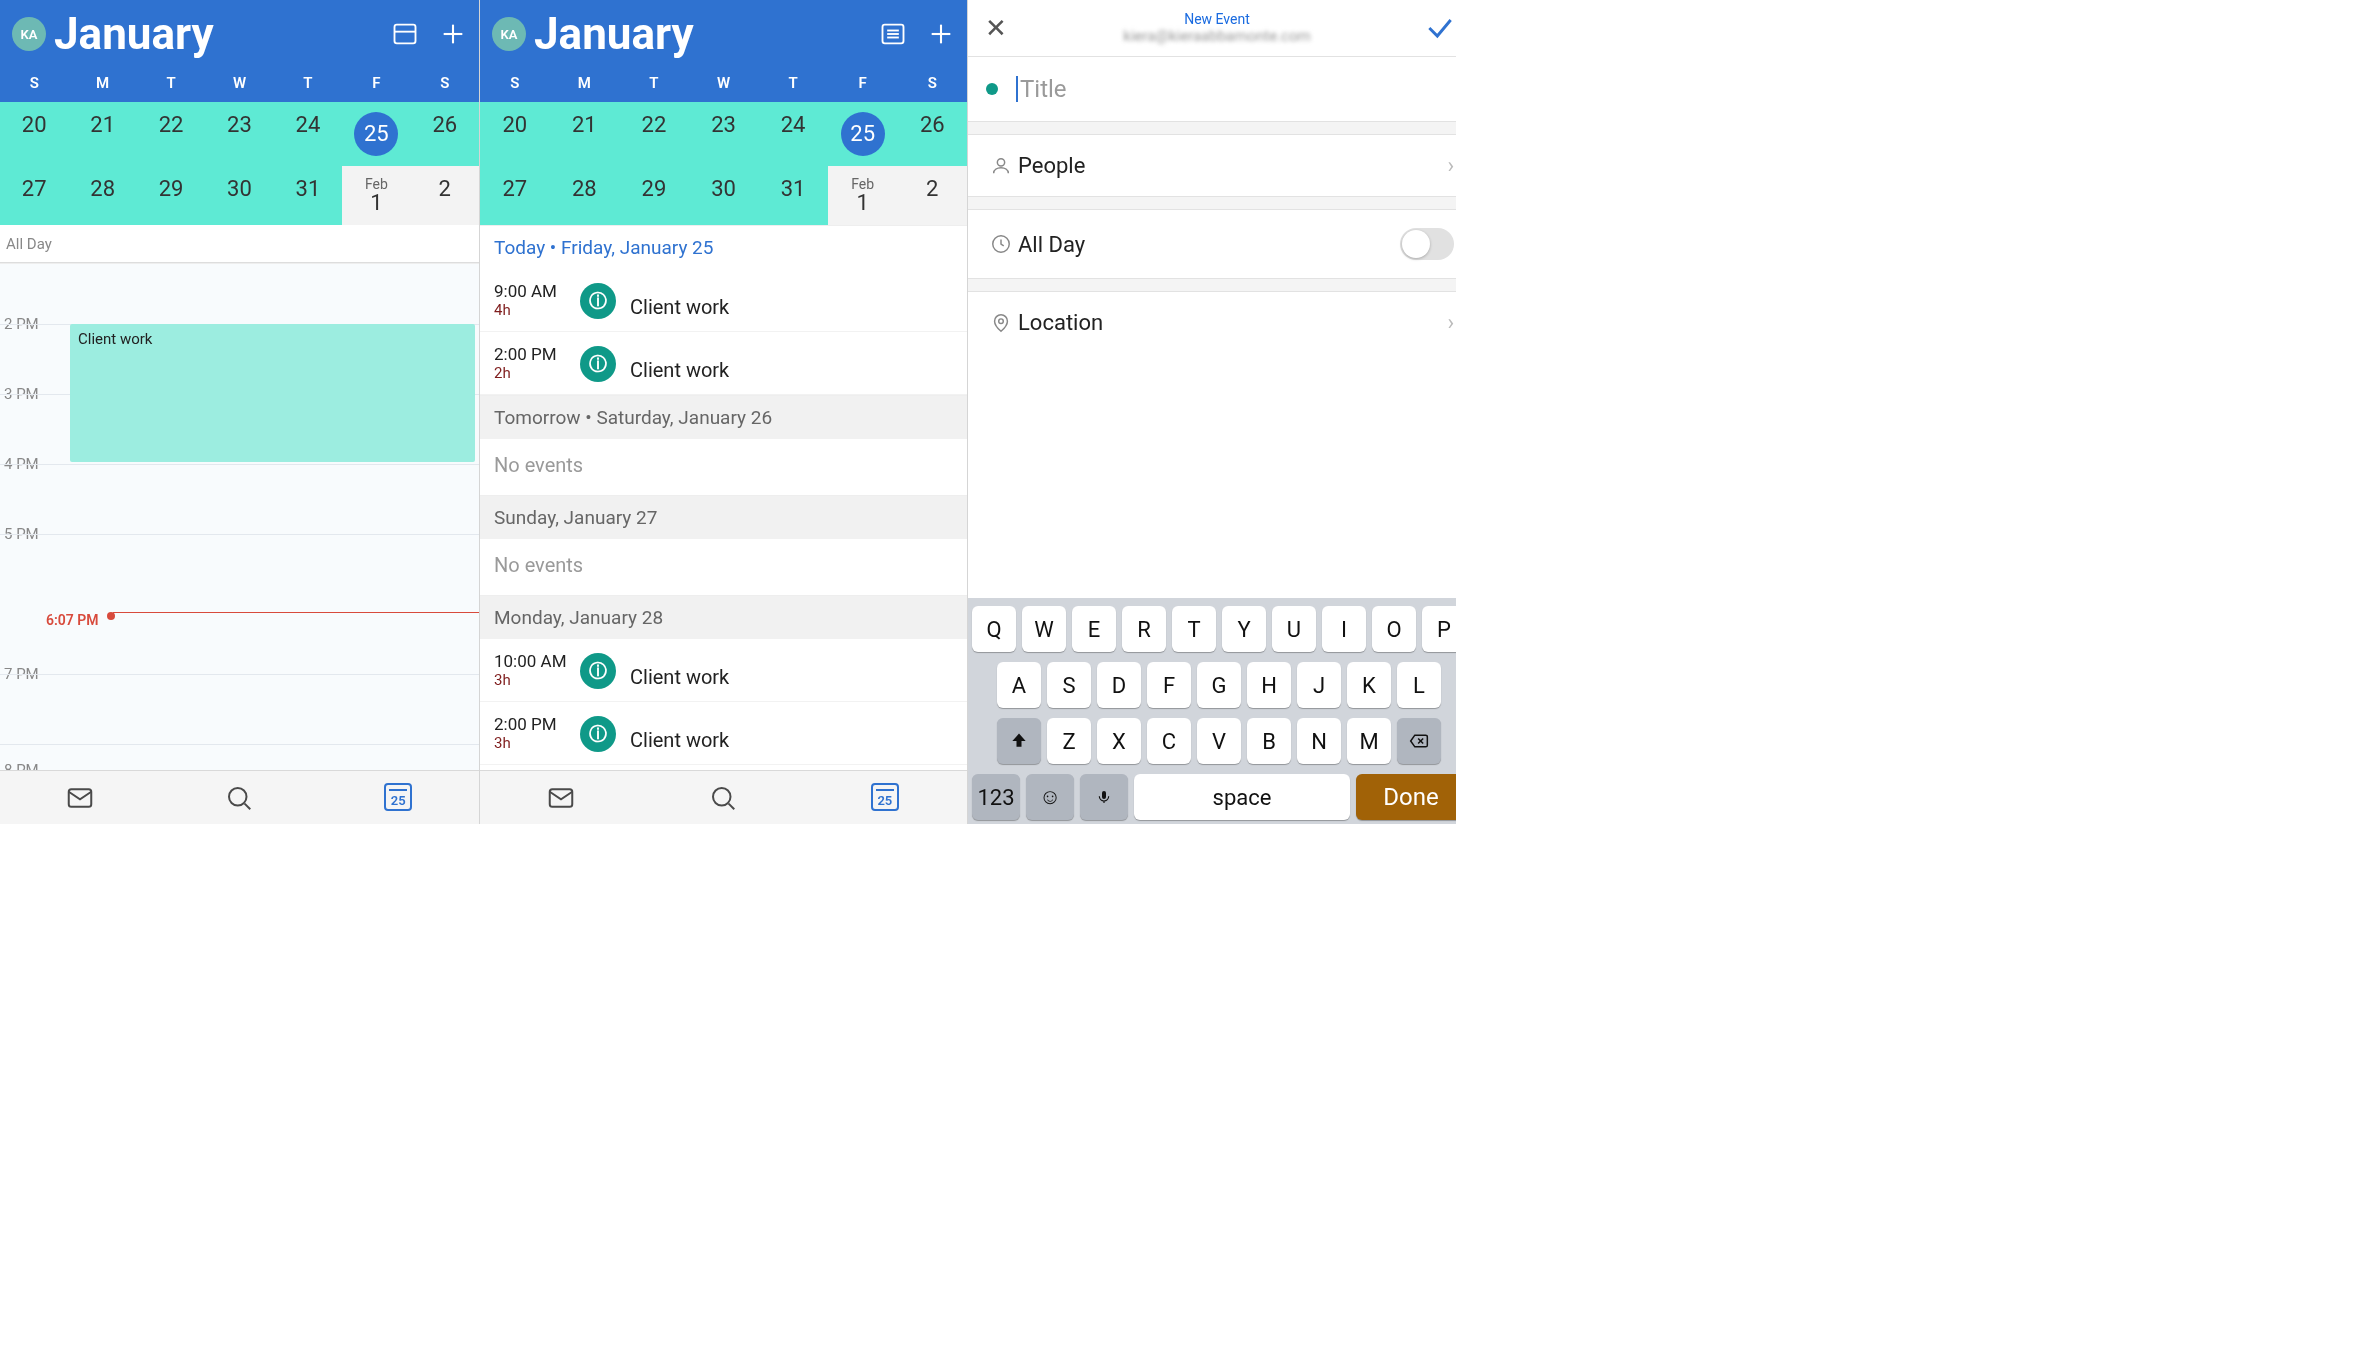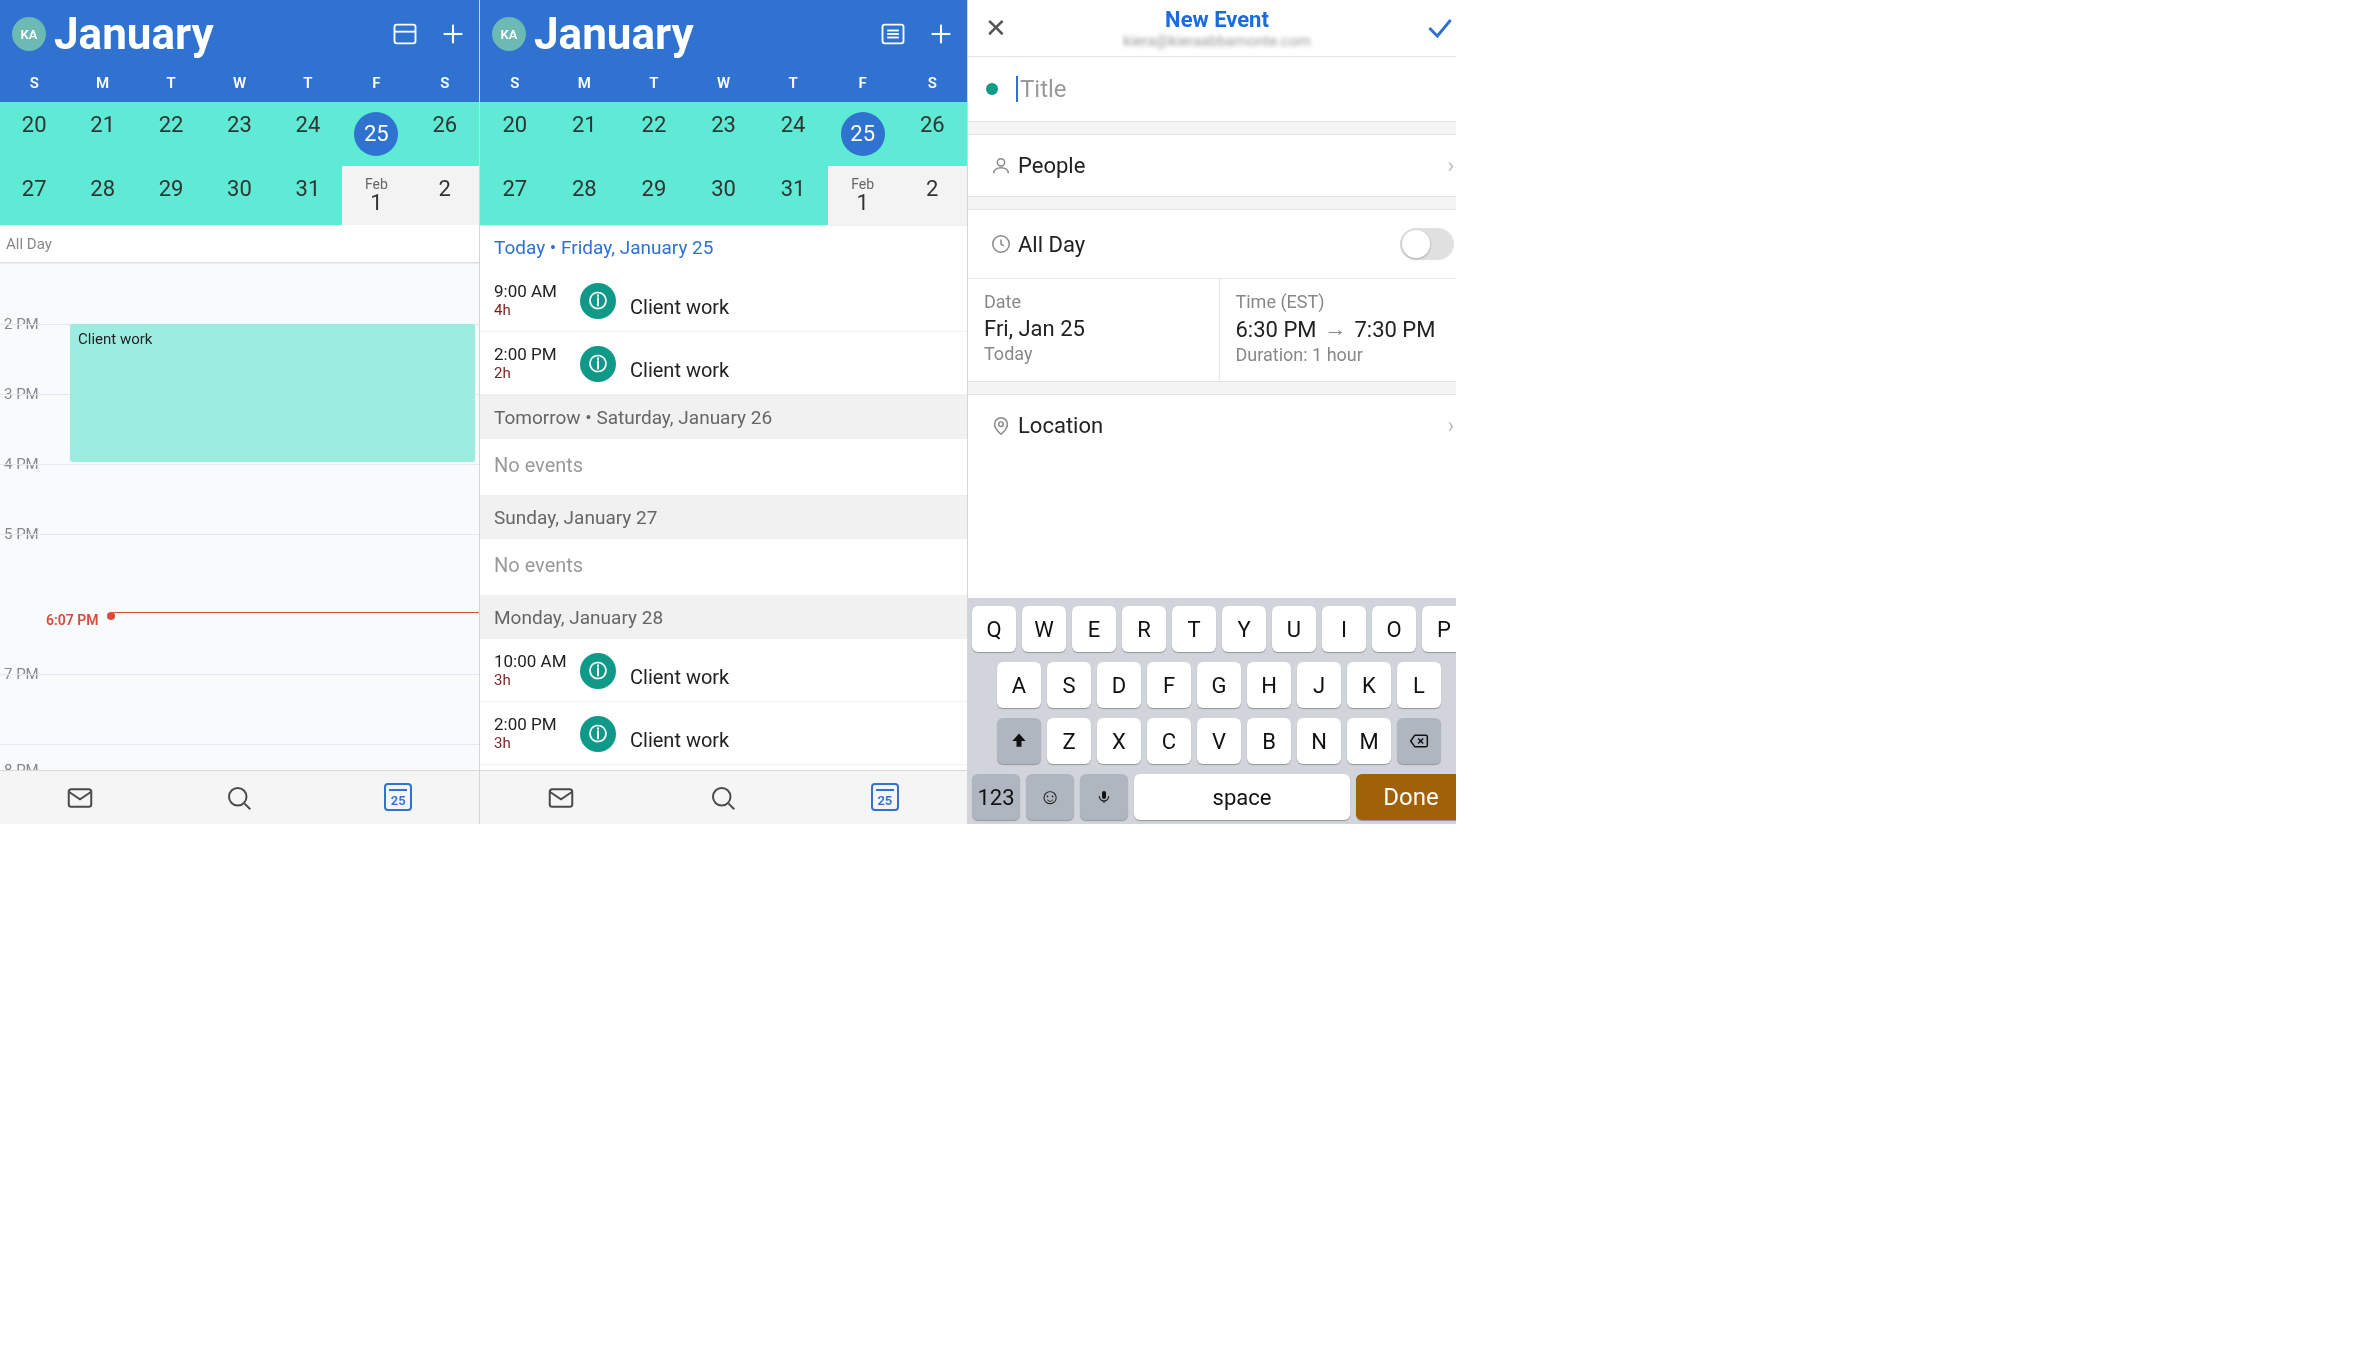--- a/index.html
+++ b/index.html
@@ -59,21 +59,21 @@
   .agenda-icon { width:36px; height:36px; border-radius:50%; background:#0f9988; display:flex; align-items:center; justify-content:center; margin-right:14px; flex-shrink:0;}
   .agenda-icon .inner { color:#fff; font-weight:700; font-size:18px;}
   .agenda-title { font-size:20px; color:#222; }
   .no-ev { padding:14px 14px 18px 14px; font-size:20px; color:#9a9a9a; }
 
   
   .ne-hdr { height:56px; display:flex; align-items:center; justify-content:space-between; padding:0 14px; }
   .ne-close { font-size:26px; color:#555; cursor:pointer; width:28px; text-align:center;}
   .ne-check { color:#2f72d0; }
   .ne-title-area { text-align:center; flex:1;}
-  .ne-title { font-size:22px; color:#1a6be0; font-weight:700; }
+  .ne-title { font-size:14px; color:#1a6be0; font-weight:400; }
   .ne-sub { font-size:15px; color:#999; filter: blur(2px); }
   .sep { height:14px; background:#f4f4f4; border-top:1px solid #e2e2e2; border-bottom:1px solid #e2e2e2;}
   .field-row { display:flex; align-items:center; padding:18px 16px; background:#fff; font-size:22px; color:#222; }
   .field-row .left-ic { width:34px; color:#888; display:flex; justify-content:center; font-size:20px; }
   .field-row .chev { margin-left:auto; color:#bbb; font-size:22px;}
   .title-row .dot { width:12px; height:12px; border-radius:50%; background:#0f9988; margin:0 18px 0 2px;}
   .title-row input { border:none; outline:none; font-size:24px; color:#555; flex:1;}
   .title-row input::placeholder { color:#9a9a9a;}
   .title-row .cursor { width:2px; height:26px; background:#2f72d0; margin-right:2px; animation: blink 1s infinite;}
   @keyframes blink { 50% {opacity:0;} }
@@ -370,36 +370,20 @@
           <circle cx="12" cy="12" r="9"></circle>
           <polyline points="12,7 12,12 15,14"></polyline>
         </svg>
       </span>
     <span>All Day</span>
     <span class="toggle">
         <span class="knob"></span>
       </span>
   </div>
 
-  <div class="dt-row">
-    <div class="dt-col">
-      <div class="dt-label">Date</div>
-      <div class="dt-main">Fri, Jan 25</div>
-      <div class="dt-sub">Today</div>
-    </div>
-    <div class="dt-col">
-      <div class="dt-label">Time (EST)</div>
-      <div class="dt-main">
-        <span>6:30 PM</span>
-        <span class="arrow">→</span>
-        <span>7:30 PM</span>
-      </div>
-      <div class="dt-sub">Duration: 1 hour</div>
-    </div>
-  </div>
   <div class="sep"></div>
 
   <div class="field-row">
     <span class="left-ic">
         <svg width="22" height="22" viewBox="0 0 24 24" fill="none" stroke="currentColor" stroke-width="1.6">
           <path d="M12 21s-7-6-7-11a7 7 0 1 1 14 0c0 5-7 11-7 11z"></path>
           <circle cx="12" cy="10" r="2.5"></circle>
         </svg>
       </span>
     <span>Location</span>

